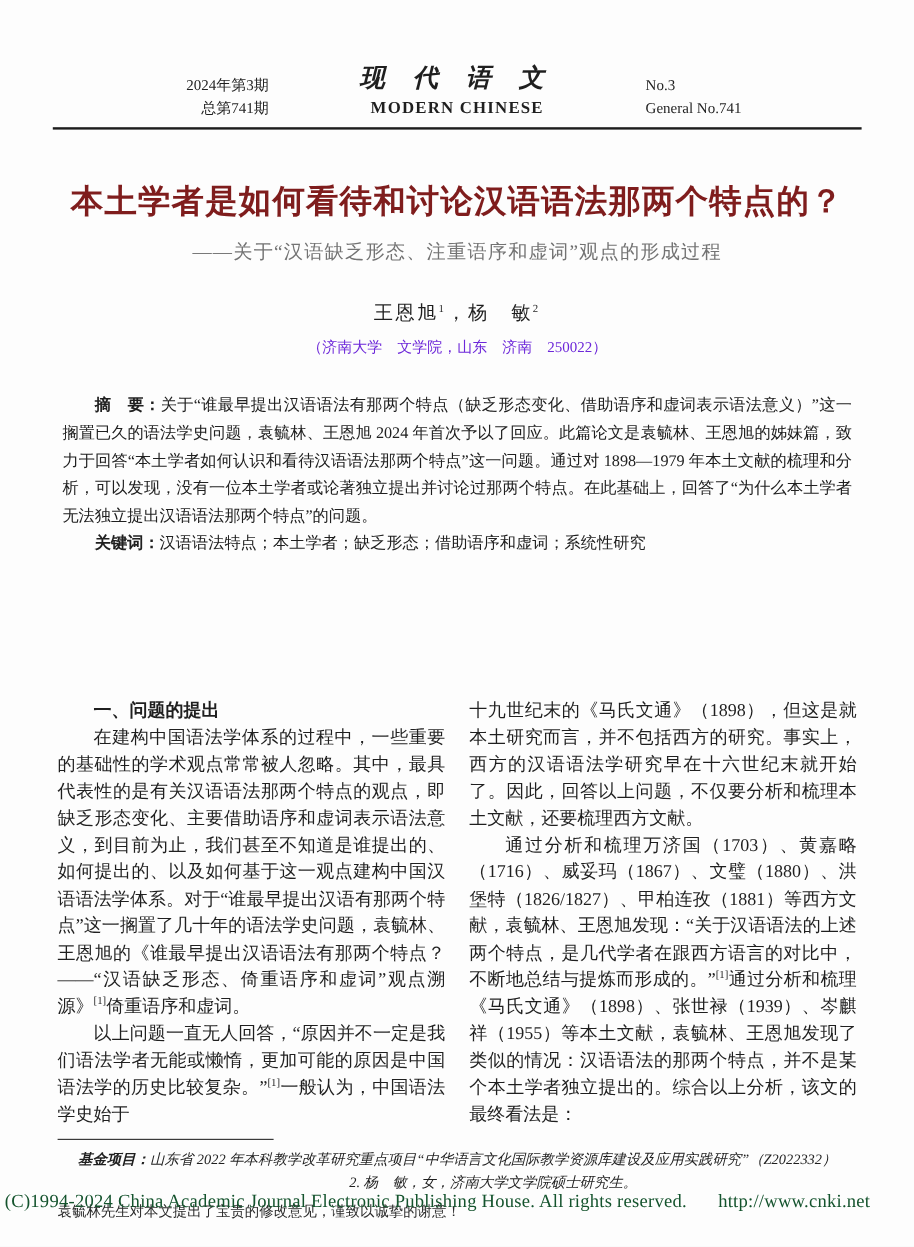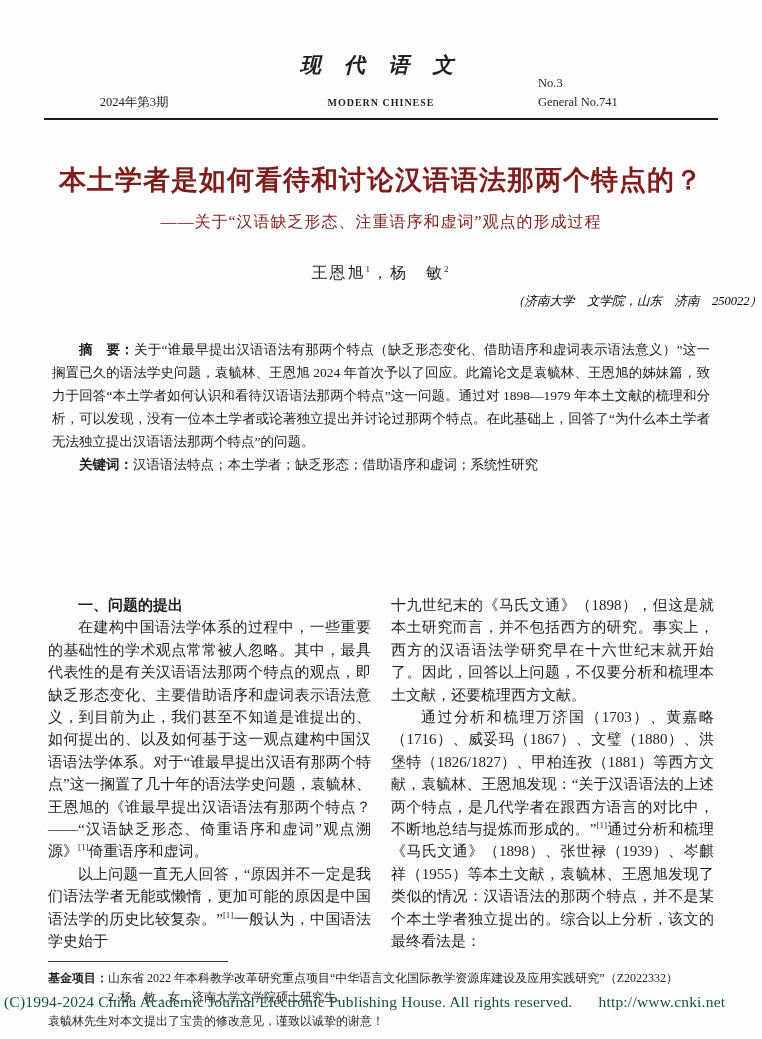--- a/index.html
+++ b/index.html
@@ -13,67 +13,68 @@
     position:relative;width:762px;height:1039px;
     background:#fdfdfd;overflow:hidden;box-sizing:border-box;
   }
   
   .header{
     display:flex;justify-content:space-between;align-items:flex-end;
     margin:0 44px;padding-top:56px;padding-bottom:6px;
     border-bottom:2px solid #1c1c1c;
   }
   .header .col{font-size:12.5px;line-height:19px;}
-  .header .left{text-align:center;width:180px;}
+  .header .left{text-align:right;width:180px;}
   .header .right{width:180px;}
   .header .center{text-align:center;flex:1;}
   .journal-cn{font-size:21px;font-weight:bold;letter-spacing:9px;font-style:italic;}
-  .journal-en{font-size:10px;font-weight:bold;letter-spacing:1px;margin-top:18px;}
+  .journal-en{font-size:14px;font-weight:bold;letter-spacing:1px;margin-top:6px;}
   
   .title{
     margin:42px 40px 0;text-align:center;
     font-size:27px;font-weight:bold;letter-spacing:1px;color:#7f1d1d;
   }
-  .subtitle{margin:14px 40px 0;text-align:center;font-size:16px;letter-spacing:1px;color:#7f1d1d;}
+  .subtitle{margin:14px 40px 0;text-align:center;font-size:16px;letter-spacing:1px;color:#737373;}
   .authors{margin:30px 0 0;text-align:center;font-size:16px;letter-spacing:2px;}
   .authors .para{margin:0;}
-  .affiliation{margin:9px 0 0;text-align:right;font-size:12.5px;color:#000000;font-style:italic;}
+  .affiliation{margin:9px 0 0;text-align:center;font-size:12.5px;color:#6d28d9;}
   
   .abstract{margin:28px 52px 0;font-size:13.5px;line-height:23px;text-align:justify;color:#202020;}
   .abstract .para{margin:0;text-indent:2em;}
   
   .body-cols{display:flex;gap:20px;margin:118px 48px 0;}
   .bcol{width:323px;font-size:15px;line-height:22.4px;text-align:justify;}
   .bcol .para{margin:0;}
   .p-heading{font-family:"Liberation Sans","DejaVu Sans",sans-serif;font-weight:bold;text-indent:2em;}
   .p-indent{text-indent:2em;}
   .p-flush{text-indent:0;}
   sup{font-size:9px;line-height:0;}
   .seg-b{font-family:"Liberation Sans","DejaVu Sans",sans-serif;font-weight:bold;margin-top:20px;}
   
   .footnote{margin:8px 48px 0;}
   .footnote-rule{width:180px;border:0;border-top:1.5px solid #3a3a3a;margin:0 0 7px 0;}
-  .footnote .para{margin:0;font-size:12px;line-height:19.5px;text-align:left;}
+  .footnote .para{margin:0;font-size:12px;line-height:19.5px;text-align:center;font-style:italic;}
   .p-hang2{padding-left:60px;}
   .acknowledgment{margin:4px 48px 0;font-size:12px;line-height:19px;color:#2a2a2a;}
   
   .copyright{
     position:absolute;left:4px;bottom:28px;width:754px;
     font-size:15.5px;color:#14532d;letter-spacing:.2px;white-space:nowrap;
   }
   .copyright .cp-url{margin-left:26px;}
 </style>
 </head>
 <body>
 
 <div class="page">
 
   <div class="header">
     <div class="col left">
       <div>2024年第3期</div>
+      <div>总第741期</div>
     </div>
     <div class="col center">
       <div class="journal-cn">现 代 语 文</div>
       <div class="journal-en">MODERN CHINESE</div>
     </div>
     <div class="col right">
       <div>No.3</div>
       <div>General No.741</div>
     </div>
   </div>

